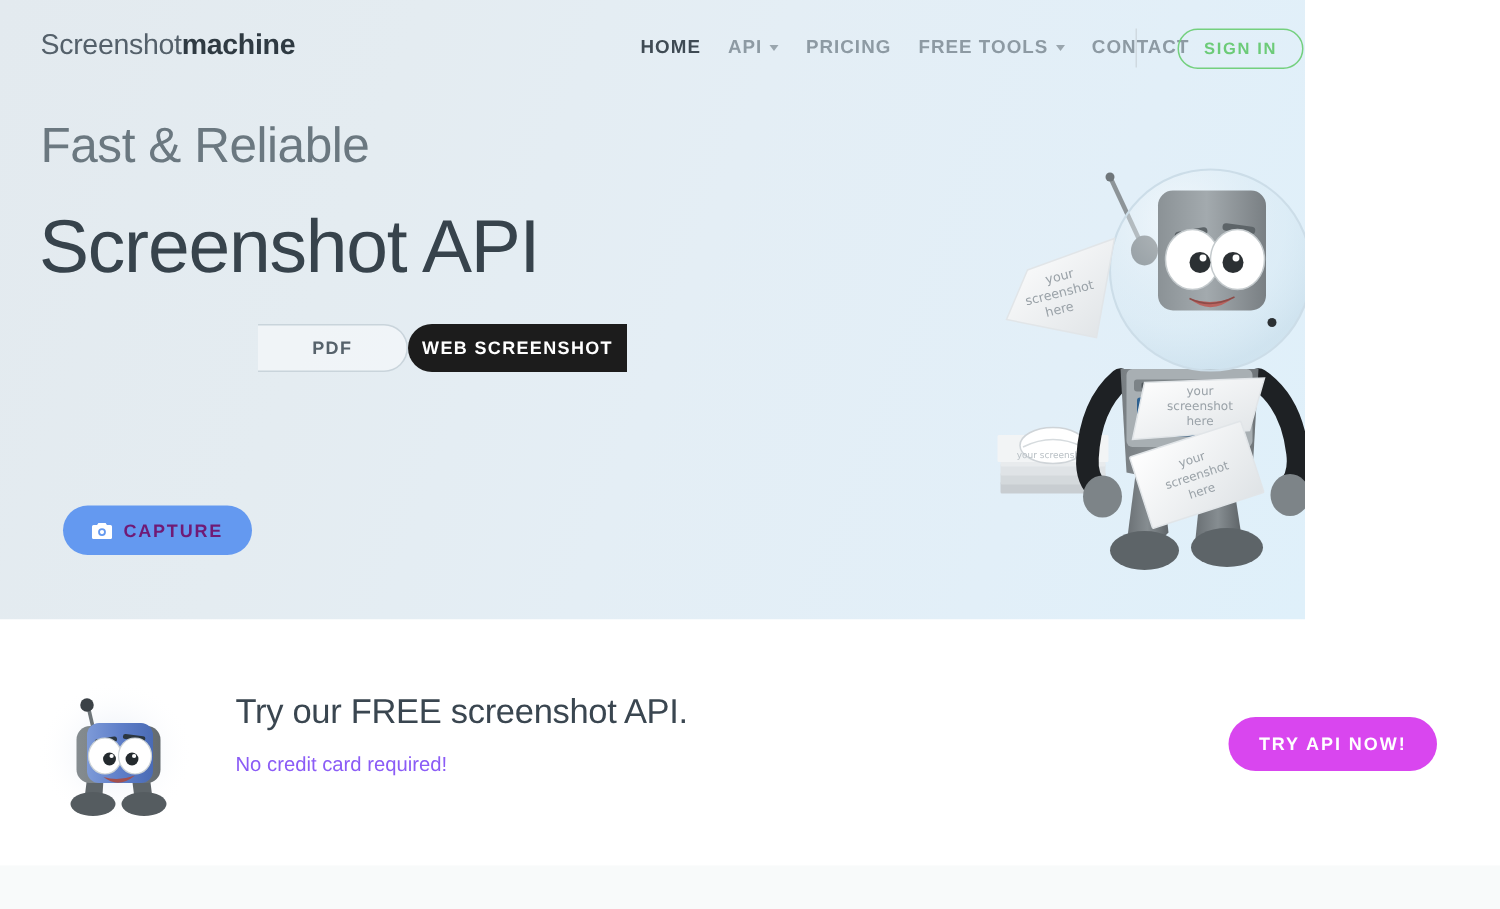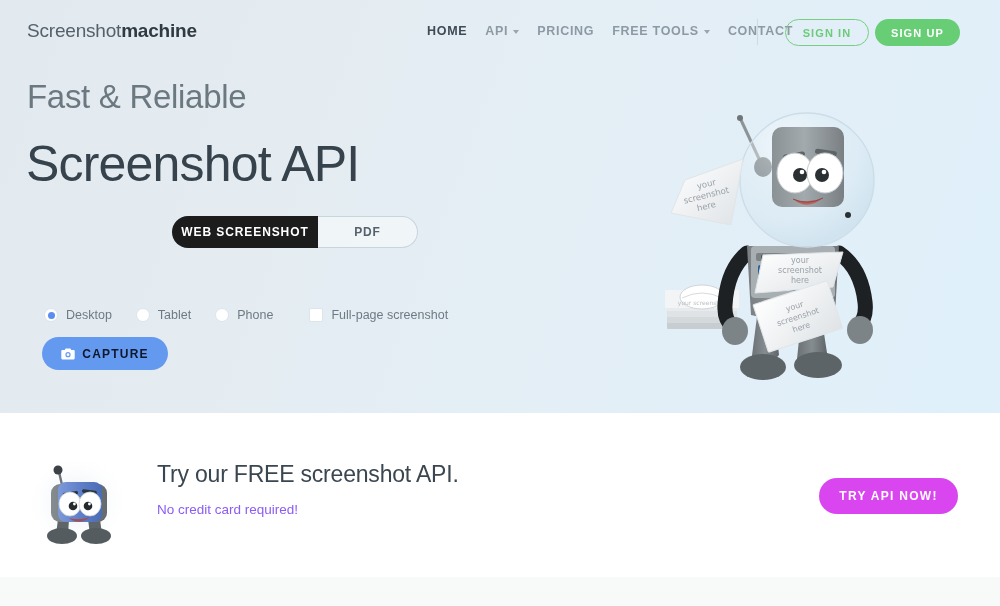--- a/index.html
+++ b/index.html
@@ -8,21 +8,21 @@
     width: 1000px; height: 606px;
     font-family: "Liberation Sans", sans-serif;
     background: #ffffff;
     overflow: hidden;
   }
   .page { position: relative; width: 1000px; height: 606px; }
 
   
   .hero {
     position: relative;
-    width: 1000px; height: 413px;
+    width: 870px; height: 413px;
     background: linear-gradient(110deg, #e3eaef 0%, #e4ecf1 28%, #e4eef5 52%, #e2eff8 78%, #dff0fa 100%);
     overflow: hidden;
   }
 
   
   .navbar {
     position: absolute; top: 0; left: 0;
     width: 1000px; height: 62px;
     display: flex; align-items: center;
   }
@@ -145,21 +145,21 @@
   }
   .opt-gap-1 { margin-left: 24px; }
   .opt-gap-2 { margin-left: 24px; }
   .opt-gap-3 { margin-left: 36px; }
 
   
   .btn-capture {
     position: absolute; left: 42px; top: 337px;
     width: 126px; height: 33px;
     background: #6499f0; border: none; border-radius: 17px;
-    color: #0f172a; font-size: 12px; font-weight: 700; letter-spacing: 1.2px;
+    color: #701a75; font-size: 12px; font-weight: 700; letter-spacing: 1.2px;
     display: flex; align-items: center; justify-content: center; gap: 7px;
     font-family: "Liberation Sans", sans-serif; cursor: pointer;
   }
   .cam-icon { display: block; }
 
   
   .robot-big { position: absolute; left: 655px; top: 105px; width: 270px; height: 290px; }
 
   
   .cta {
@@ -224,43 +224,25 @@
       <div class="nav-divider"></div>
 
       <button class="btn-signin">SIGN IN</button>
       <button class="btn-signup">SIGN UP</button>
     </div>
 
     <div class="hero-sub">Fast &amp; Reliable</div>
     <h1 class="hero-title">Screenshot API</h1>
 
     <div class="toggle">
+      <div class="toggle-seg inactive">PDF</div>
       <div class="toggle-seg active">WEB SCREENSHOT</div>
-      <div class="toggle-seg inactive">PDF</div>
     </div>
 
 
-    <div class="options">
-      <label class="opt">
-        <span class="radio checked"></span>
-        <span class="opt-label">Desktop</span>
-      </label>
-      <label class="opt opt-gap-1">
-        <span class="radio"></span>
-        <span class="opt-label">Tablet</span>
-      </label>
-      <label class="opt opt-gap-2">
-        <span class="radio"></span>
-        <span class="opt-label">Phone</span>
-      </label>
-      <label class="opt opt-gap-3">
-        <span class="checkbox"></span>
-        <span class="opt-label">Full-page screenshot</span>
-      </label>
-    </div>
 
     <button class="btn-capture">
       <svg class="cam-icon" width="14" height="12" viewBox="0 0 14 12">
         <path d="M4.6 0.6 L9.4 0.6 L10.3 2 L12.6 2 A1.1 1.1 0 0 1 13.7 3.1 L13.7 10.3 A1.1 1.1 0 0 1 12.6 11.4 L1.4 11.4 A1.1 1.1 0 0 1 0.3 10.3 L0.3 3.1 A1.1 1.1 0 0 1 1.4 2 L3.7 2 Z" fill="#ffffff"></path>
         <circle cx="7" cy="6.7" r="2.6" fill="#6499f0"></circle>
         <circle cx="7" cy="6.7" r="1.4" fill="#ffffff"></circle>
       </svg>
       <span>CAPTURE</span>
     </button>
 

